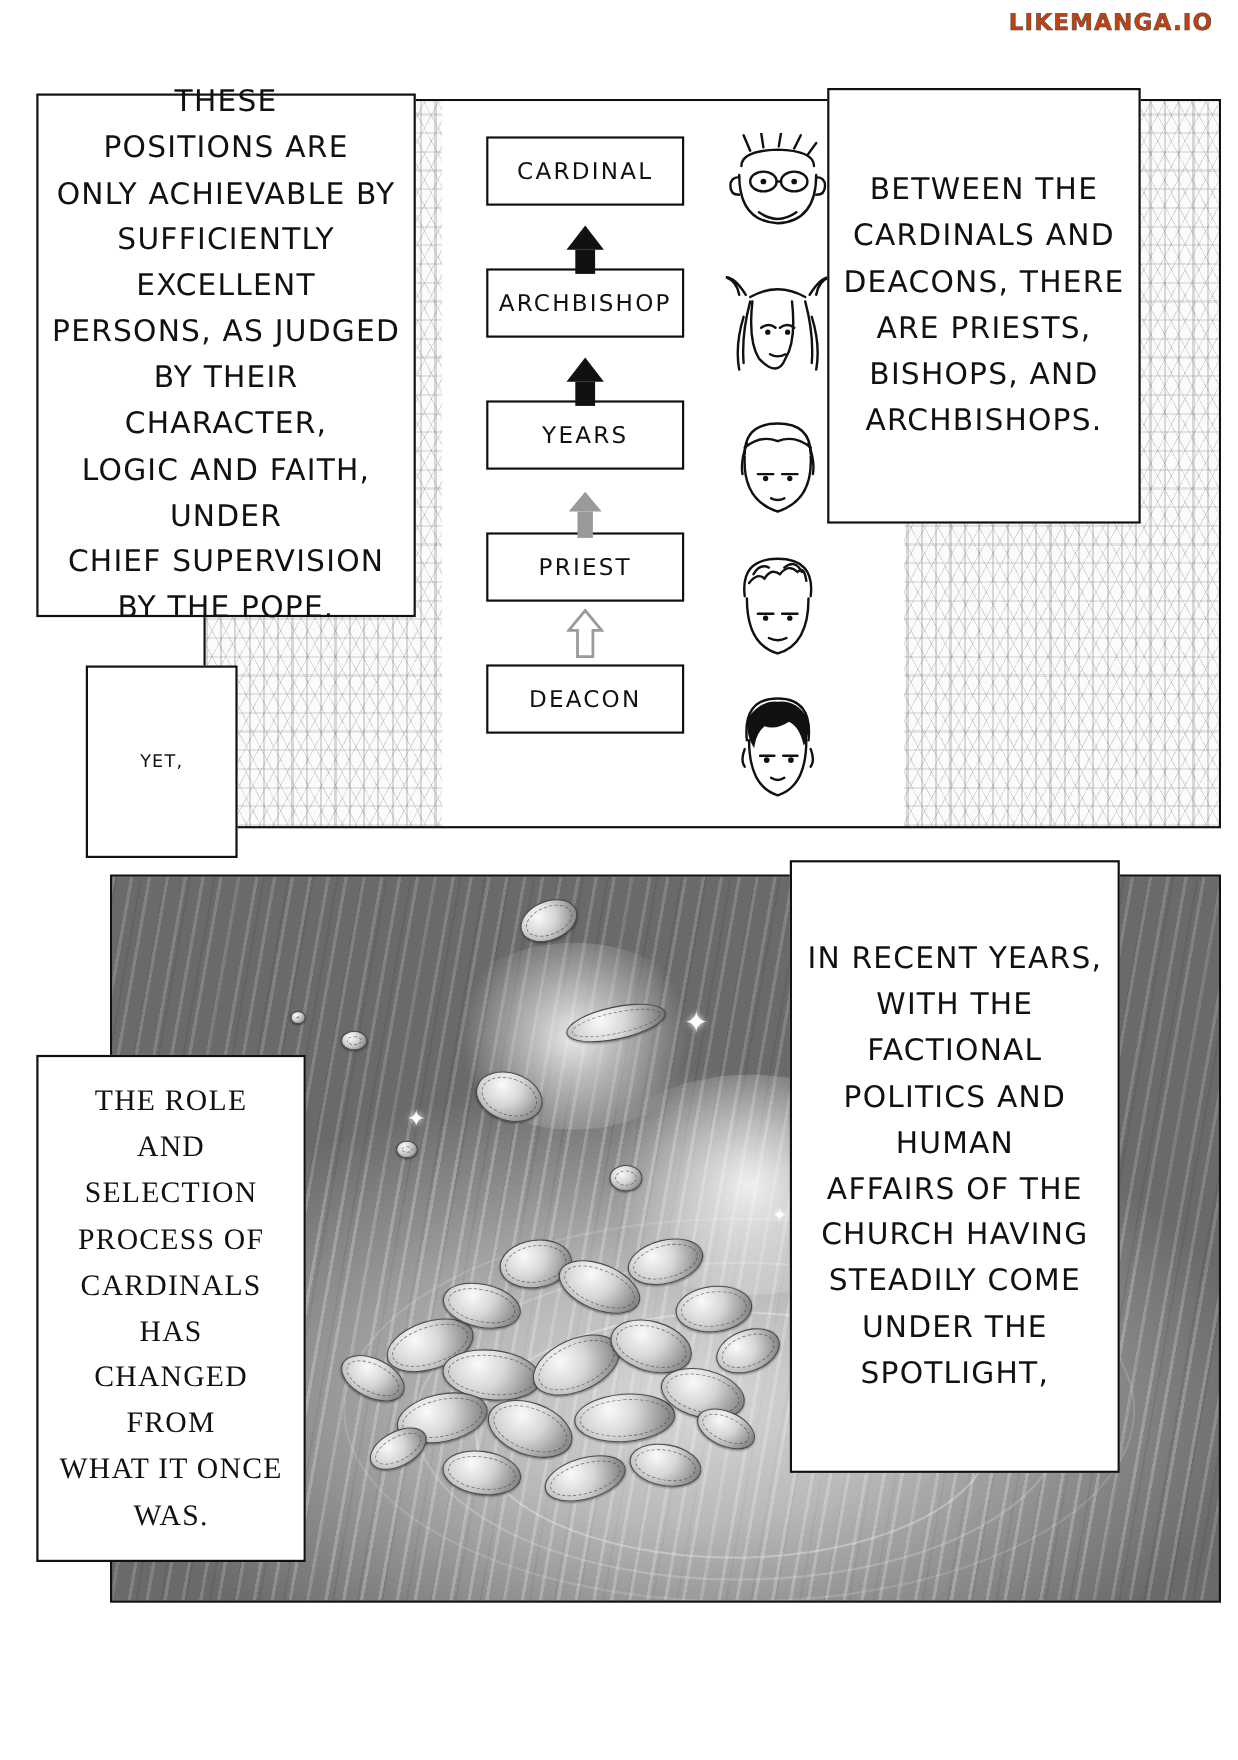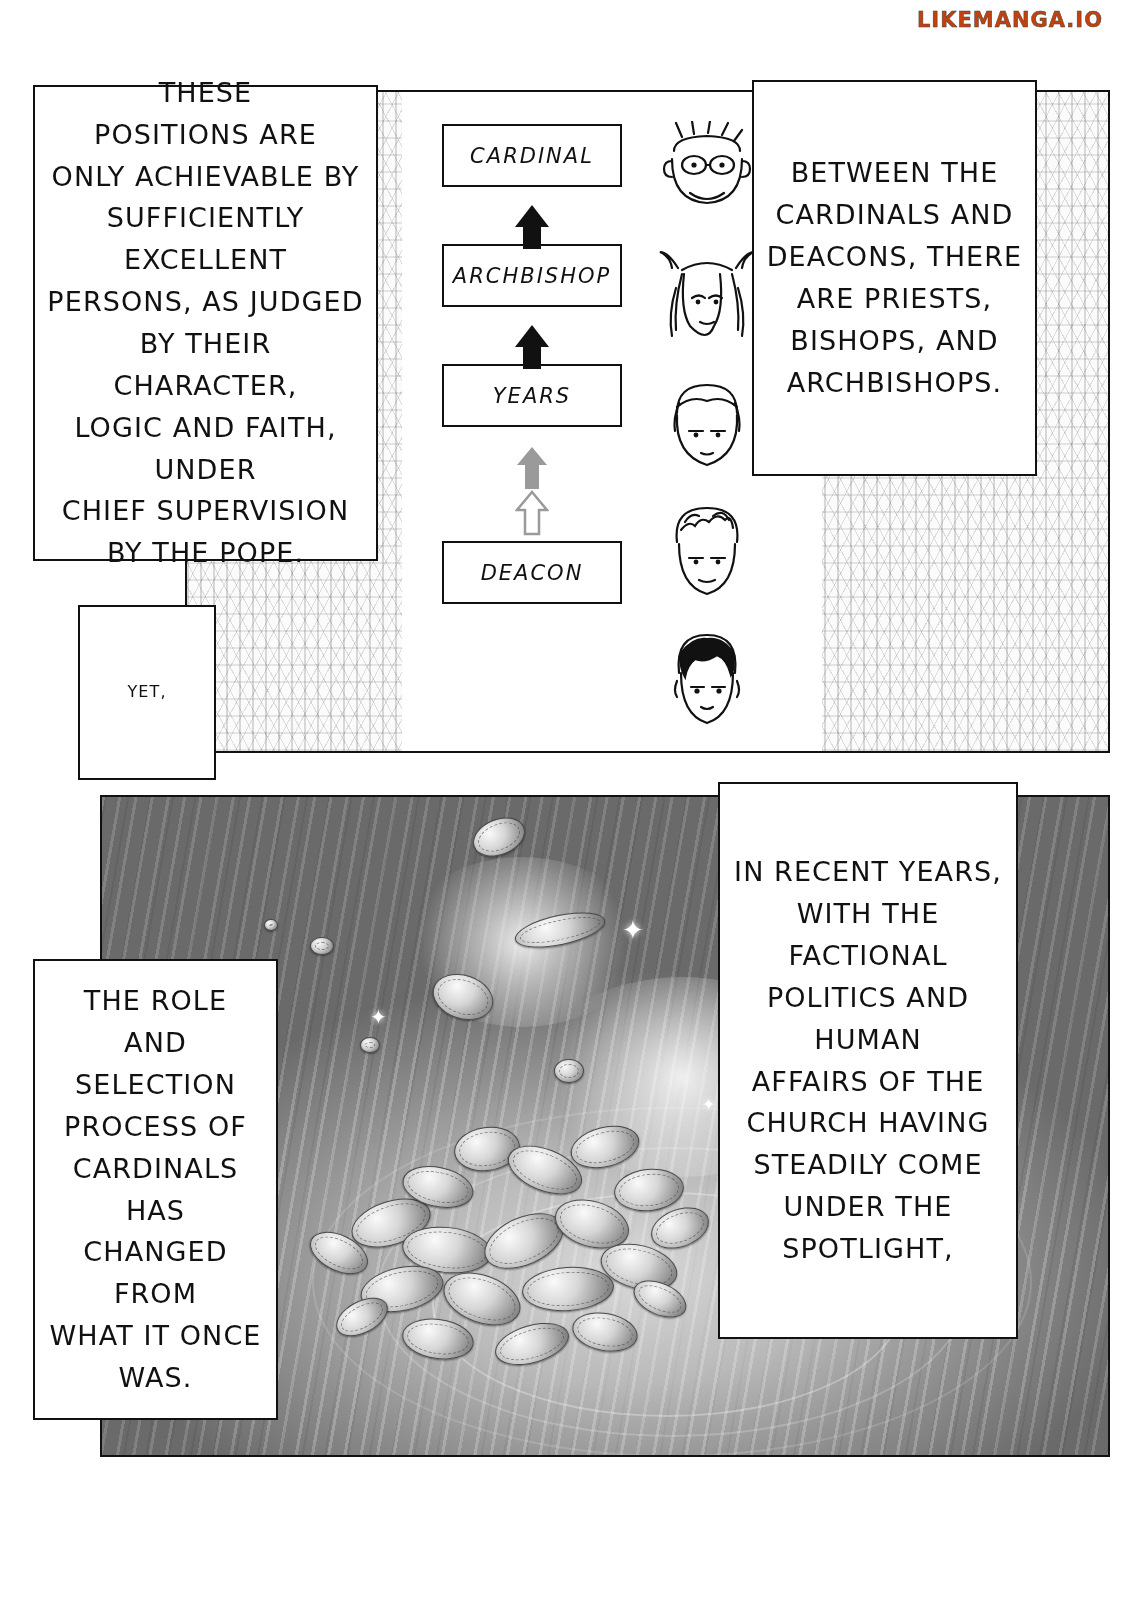--- a/index.html
+++ b/index.html
@@ -43,21 +43,20 @@
   }
 
   .ladder { position:absolute; left:255px; top:32px; width:180px; }
   .rank-box {
     width:180px; height:63px;
     border:2.5px solid #111;
     background:#fff;
     display:flex; align-items:center; justify-content:center;
     font-size:21px; letter-spacing:2px; color:#111;
     font-family:"DejaVu Sans", sans-serif;
-    font-style:italic;
   }
   .arrow-wrap { height:57px; display:flex; align-items:center; justify-content:center; }
   .arrow {
     width:0; height:0;
     border-left:17px solid transparent;
     border-right:17px solid transparent;
     border-bottom:22px solid #111;
     position:relative;
   }
   .arrow .stem {
@@ -84,21 +83,21 @@
     display:flex; align-items:center; justify-content:center;
     text-align:center;
     font-size:27px; line-height:1.55; letter-spacing:1.1px;
     padding:14px 12px;
     white-space:pre-line;
   }
   #box-positions { left:33px; top:85px; width:345px; height:476px; }
   #box-between  { left:752px; top:80px; width:285px; height:396px; }
   #box-yet      { left:78px; top:605px; width:138px; height:175px; font-size:16px; }
   #box-recent   { left:718px; top:782px; width:300px; height:557px; }
-  #box-role     { left:33px; top:959px; width:245px; height:461px; }
+  #box-role     { left:33px; top:959px; width:245px; height:461px;font-family:Liberation Serif, serif; }
 
   
   .panel2 {
     position:absolute; left:100px; top:795px; width:1010px; height:662px;
     border:2px solid #111;
     overflow:hidden;
     background:
       radial-gradient(ellipse 520px 300px at 52% 72%, #d9d9d9 0%, #b9b9b9 38%, #8e8e8e 70%, #6a6a6a 100%),
       linear-gradient(180deg, #cfcfcf 0%, #c6c6c6 18%, #a9a9a9 45%, #8a8a8a 72%, #6f6f6f 100%);
   }
@@ -162,20 +161,21 @@
     </div>
 
     <div class="rank-box">YEARS</div>
 
     <div class="arrow-wrap">
       <div class="arrow light">
           <div class="stem"></div>
         </div>
     </div>
 
+    <div class="rank-box">PRIEST</div>
 
     <div class="arrow-wrap">
       <svg width="34" height="46" viewBox="0 0 34 46">
         <polygon points="17,2 32,20 24,20 24,44 10,44 10,20 2,20" fill="#ffffff" stroke="#9a9a9a" stroke-width="2.5"></polygon>
       </svg>
     </div>
 
     <div class="rank-box">DEACON</div>
   </div>
 

